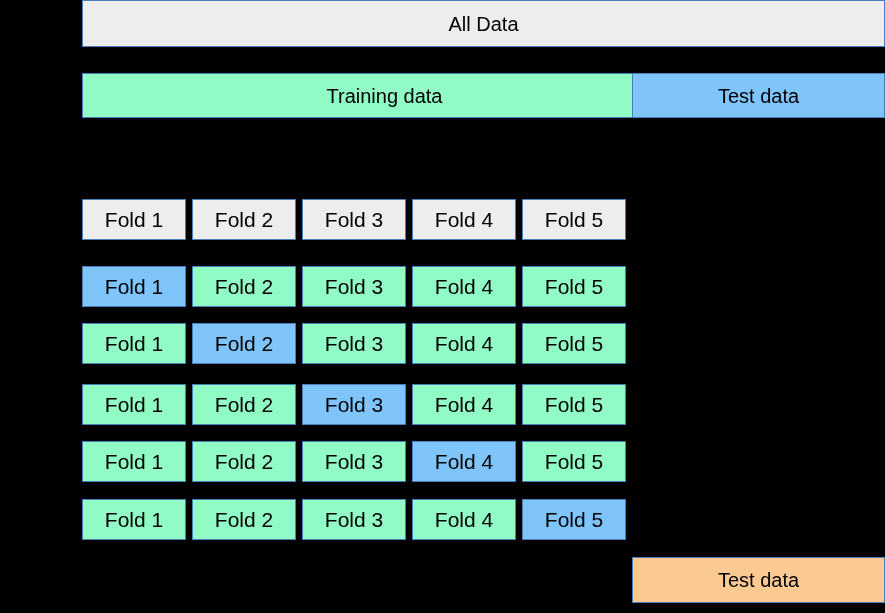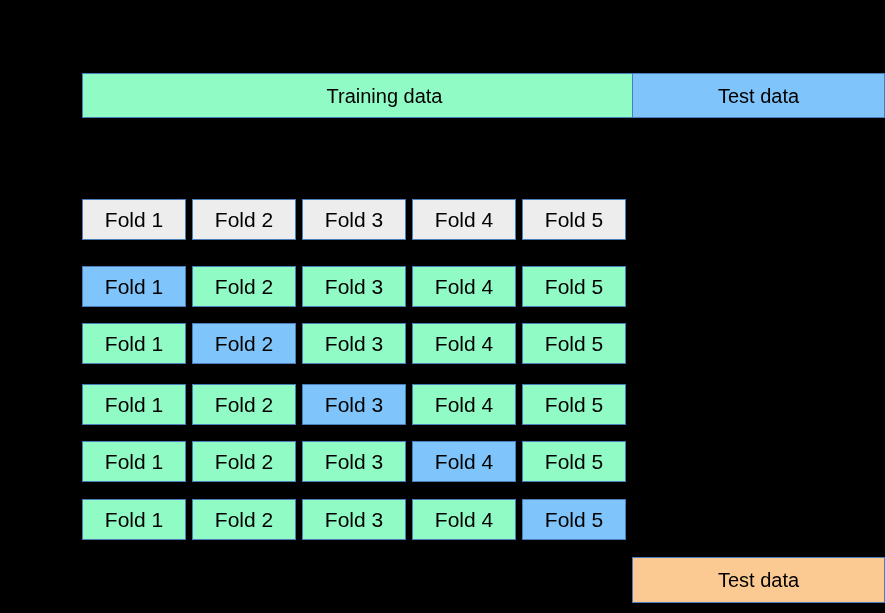--- a/index.html
+++ b/index.html
@@ -27,20 +27,21 @@
     line-height: 1;
     white-space: nowrap;
     font-family: "Liberation Sans", sans-serif;
   }
   .box.big { font-size: 20px; }
 </style>
 </head>
 <body>
 
 <div id="canvas">
+    <div class="box big" style="left: 82px; top: 0px; width: 803px; height: 47px; background: rgb(237, 237, 237);">All Data</div>
     <div class="box big" style="left: 82px; top: 73px; width: 605px; height: 45px; background: rgb(144, 251, 196);">Training data</div>
     <div class="box big" style="left: 632px; top: 73px; width: 253px; height: 45px; background: rgb(127, 197, 251);">Test data</div>
     <div class="box" style="left: 82px; top: 199px; width: 104px; height: 41px; background: rgb(237, 237, 237);">Fold 1</div>
     <div class="box" style="left: 192px; top: 199px; width: 104px; height: 41px; background: rgb(237, 237, 237);">Fold 2</div>
     <div class="box" style="left: 302px; top: 199px; width: 104px; height: 41px; background: rgb(237, 237, 237);">Fold 3</div>
     <div class="box" style="left: 412px; top: 199px; width: 104px; height: 41px; background: rgb(237, 237, 237);">Fold 4</div>
     <div class="box" style="left: 522px; top: 199px; width: 104px; height: 41px; background: rgb(237, 237, 237);">Fold 5</div>
     <div class="box" style="left: 82px; top: 266px; width: 104px; height: 41px; background: rgb(127, 197, 251);">Fold 1</div>
     <div class="box" style="left: 192px; top: 266px; width: 104px; height: 41px; background: rgb(144, 251, 196);">Fold 2</div>
     <div class="box" style="left: 302px; top: 266px; width: 104px; height: 41px; background: rgb(144, 251, 196);">Fold 3</div>

